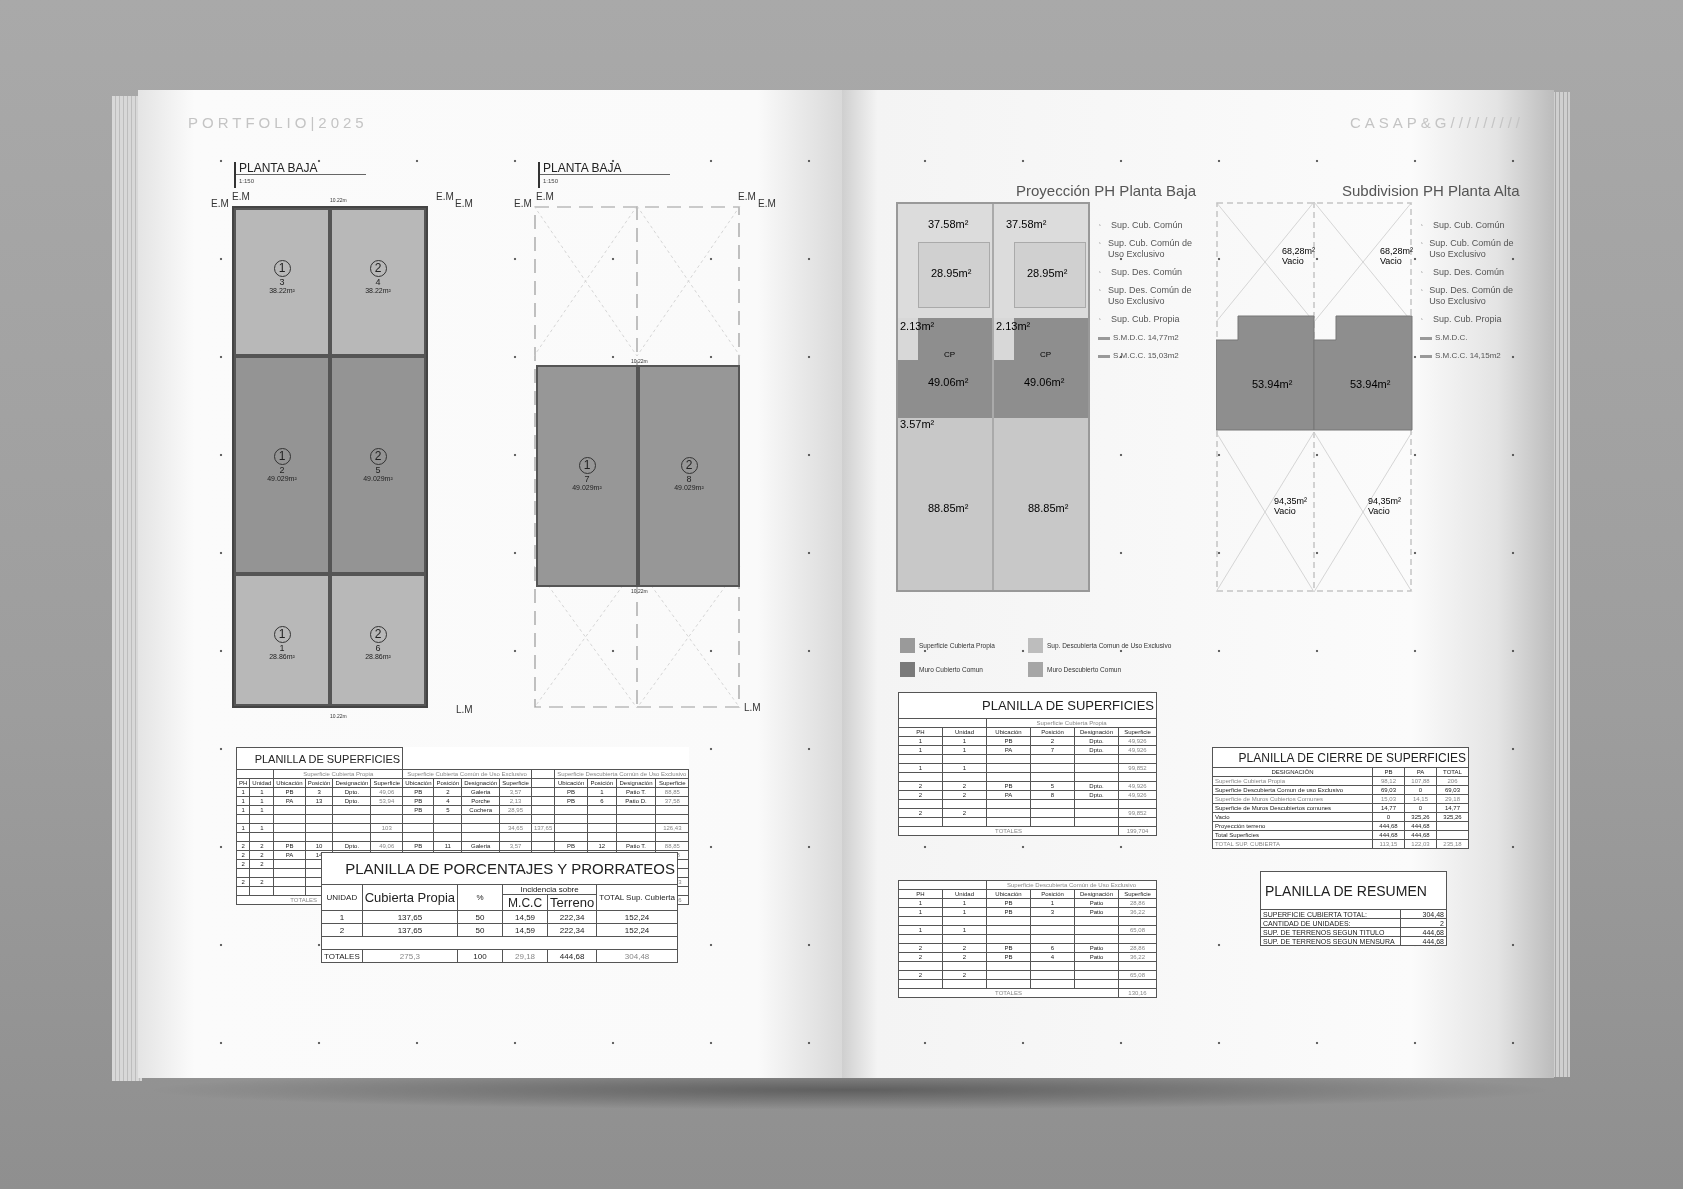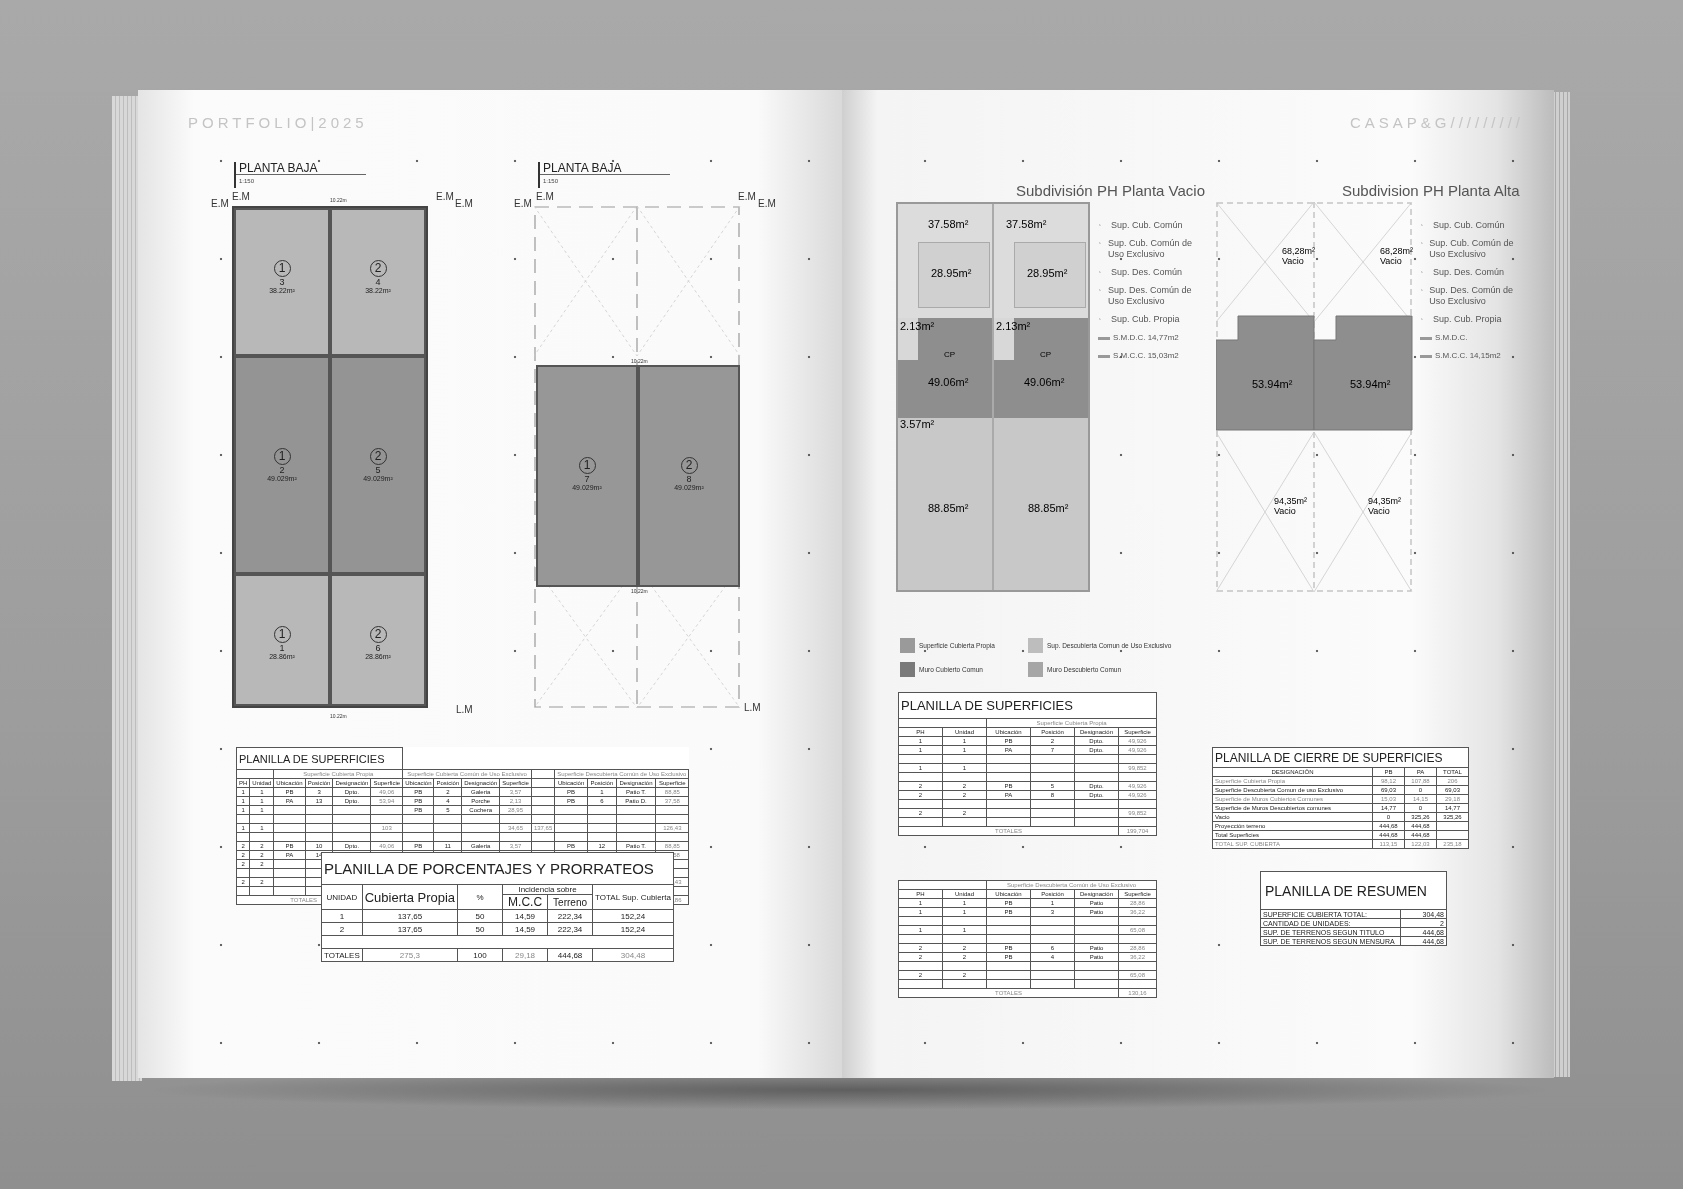--- a/index.html
+++ b/index.html
@@ -16,21 +16,21 @@
   .plan-title small{display:block;font-size:6px;color:#444}
   .plan-title::after{content:"";position:absolute;left:0;top:12px;width:130px;border-top:1px solid #666}
   .em{position:absolute;font-size:10px;color:#333}
   .cell{position:absolute;border:2px solid #555}
   .lbl{position:absolute;text-align:center;font-size:7px;color:#222;width:100%}
   .circ{display:inline-block;width:17px;height:17px;border:1px solid #333;border-radius:50%;font-size:12px;line-height:15px;text-align:center}
   .dim{position:absolute;font-size:5px;color:#333}
   table{border-collapse:collapse;position:absolute;background:#fff}
   td,th{border:1px solid #555;font-size:6px;text-align:center;color:#222;font-weight:normal;height:9px;padding:0 2px;white-space:nowrap}
   .gv{color:#888}
-  .tt{font-size:11px;height:22px;text-align:left}
+  .tt{font-size:11px;height:22px;text-align:right}
   .sub-title{position:absolute;font-size:15px;color:#555}
   .legend{position:absolute;font-size:9px;color:#555;line-height:11px}
   .legend .it{margin-bottom:7px;display:flex;gap:3px}
   .legend .ic{font-size:5px;color:#777;width:10px}
   .sw{display:inline-block;width:15px;height:15px;vertical-align:middle;margin-right:4px}
   .cl{position:absolute;font-size:6.5px;color:#333;display:flex;align-items:center}
 </style>
 </head>
 <body>
 
@@ -360,21 +360,21 @@
         </tr>
         <tr>
           <td rowspan="2" style="font-size:8px">UNIDAD</td>
           <td rowspan="2" style="font-size:13px;width:70px">Cubierta Propia</td>
           <td rowspan="2" style="font-size:8px;width:45px">%</td>
           <td colspan="2" style="font-size:8px">Incidencia sobre</td>
           <td rowspan="2" style="font-size:8px">TOTAL Sup. Cubierta</td>
         </tr>
         <tr>
           <td style="font-size:12px;width:45px">M.C.C</td>
-          <td style="font-size:10px;width:45px">Terreno</td>
+          <td style="font-size:13px;width:45px">Terreno</td>
         </tr>
         <tr>
           <td style="font-size:8px;height:13px">1</td>
           <td style="font-size:8px;height:13px">137,65</td>
           <td style="font-size:8px;height:13px">50</td>
           <td style="font-size:8px;height:13px">14,59</td>
           <td style="font-size:8px;height:13px">222,34</td>
           <td style="font-size:8px;height:13px">152,24</td>
         </tr>
         <tr>
@@ -397,21 +397,21 @@
           <td style="font-size:8px;height:13px" class="gv">304,48</td>
         </tr>
       </tbody>
     </table>
 </div>
 
 <div class="page page-r">
   <div class="dots"></div>
   <div class="hdr" style="left:508px">CASAP&amp;G/////////</div>
 
-  <div class="sub-title" style="left:174px;top:92px">Subdivisión PH Planta Vacio</div>
+  <div class="sub-title" style="left:174px;top:92px">Proyección PH Planta Baja</div>
   <div class="sub-title" style="left:500px;top:92px">Subdivision PH Planta Alta</div>
 
   <div style="position:absolute;left:54px;top:112px;width:194px;height:390px;background:#aaa;border:2px solid #999">
     <div style="position:absolute;left:0;top:0;width:94px;height:114px;background:#dcdcdc">
         <div style="position:absolute;left:30px;top:14px;font-size:11px">37.58m²</div>
       </div>
     <div style="position:absolute;left:96px;top:0;width:94px;height:114px;background:#dcdcdc">
         <div style="position:absolute;left:12px;top:14px;font-size:11px">37.58m²</div>
       </div>
     <div style="position:absolute;left:20px;top:38px;width:72px;height:66px;background:#d0d0d0;border:1px solid #aaa">

